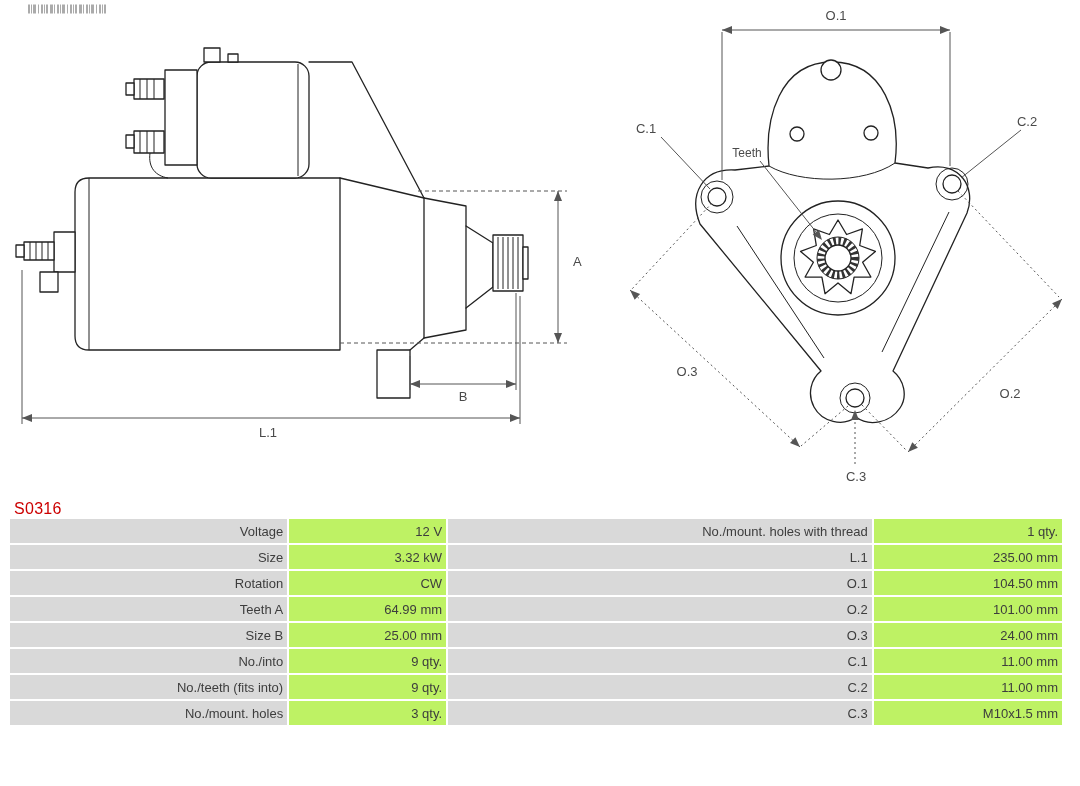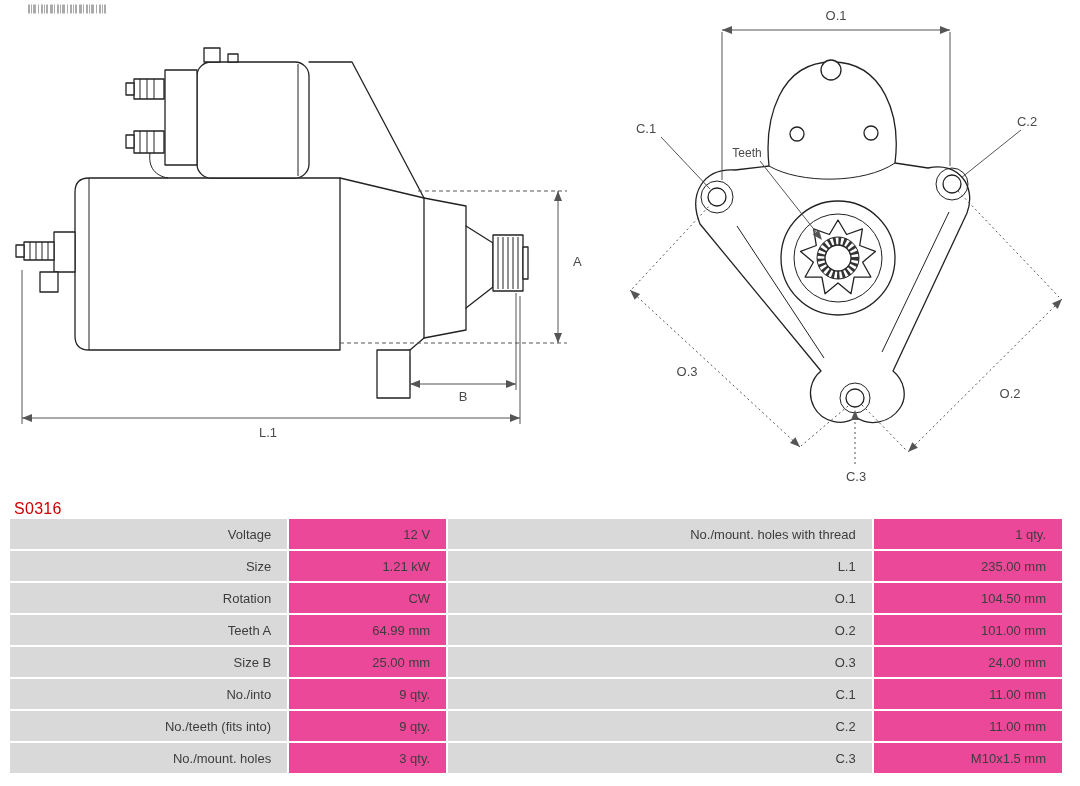--- a/index.html
+++ b/index.html
@@ -13,23 +13,23 @@
   .dim{stroke:#555555;stroke-width:1;fill:none;}
   .dash{stroke-dasharray:4 3;}
   .dot{stroke-dasharray:2 3;}
   .arr{fill:#555555;stroke:none;}
   .drawing text{font-size:13px;fill:#4a4a4a;}
   .drawing text.small{font-size:12px;}
 
   .part-code{position:absolute;left:14px;top:489px;font-size:16px;color:#cc0000;letter-spacing:.3px;margin-top:11px;}
 
   table.spec{position:absolute;left:8px;top:517px;width:1056px;border-collapse:separate;border-spacing:2px;table-layout:fixed;}
-  table.spec td{height:30px;font-size:13px;color:#3d3d3d;text-align:right;padding:0 16px 0 6px;overflow:hidden;white-space:nowrap;vertical-align:middle;}
+  table.spec td{height:24px;font-size:13px;color:#3d3d3d;text-align:right;padding:0 4px 0 6px;overflow:hidden;white-space:nowrap;vertical-align:middle;}
   td.lbl{background:#d9d9d9;}
-  td.val{background:#ec4899;}
+  td.val{background:#bef264;}
 </style>
 </head>
 <body>
 
 <div class="page">
 
   <svg class="drawing" width="1080" height="512" viewBox="0 0 1080 512">
 
     <g>
       <line x1="28" y1="9" x2="106" y2="9" stroke="#ababab" stroke-width="9" stroke-dasharray="2 1 1 1 3 2 1 2 2 1 1 1 2 2 3 1 1 2"></line>
@@ -195,21 +195,21 @@
     </colgroup>
     <tbody>
       <tr>
         <td class="lbl">Voltage</td>
         <td class="val">12 V</td>
         <td class="lbl">No./mount. holes with thread</td>
         <td class="val">1 qty.</td>
       </tr>
       <tr>
         <td class="lbl">Size</td>
-        <td class="val">1.21 kW</td>
+        <td class="val">3.32 kW</td>
         <td class="lbl">L.1</td>
         <td class="val">235.00 mm</td>
       </tr>
       <tr>
         <td class="lbl">Rotation</td>
         <td class="val">CW</td>
         <td class="lbl">O.1</td>
         <td class="val">104.50 mm</td>
       </tr>
       <tr>

